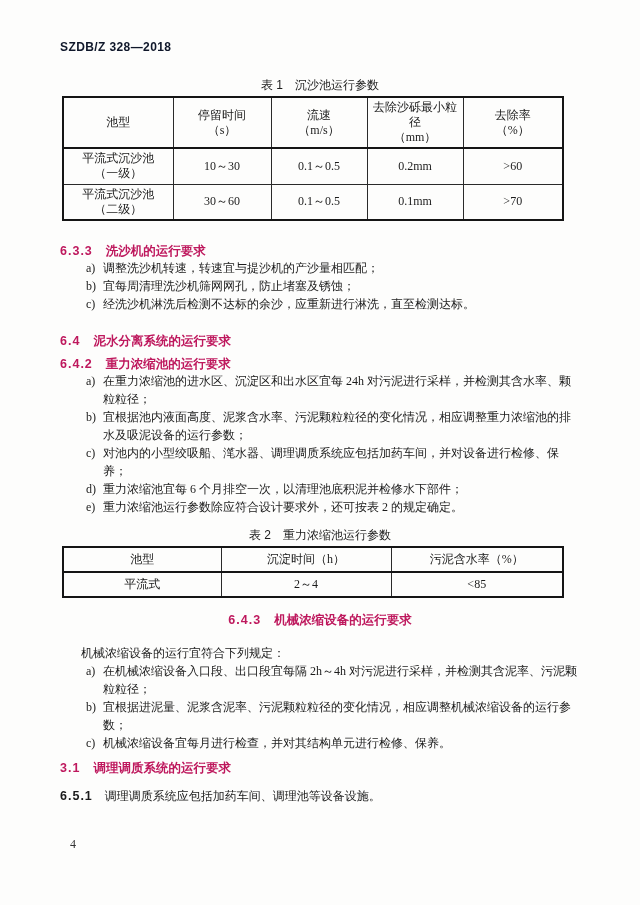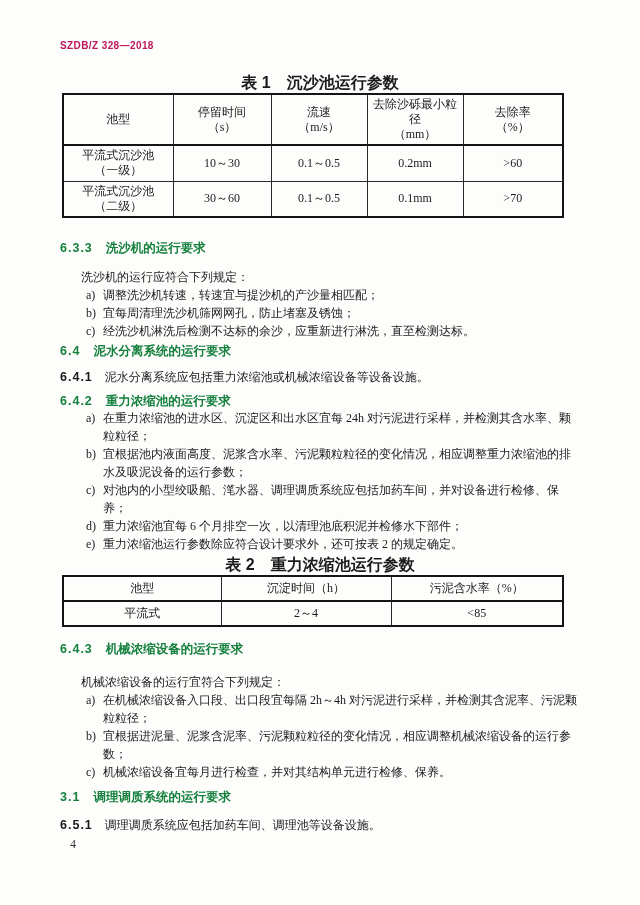--- a/index.html
+++ b/index.html
@@ -13,31 +13,31 @@
     overflow: hidden;
     color: #1b1b1b;
     font-family: "Liberation Serif", "DejaVu Serif", serif;
     font-size: 12px;
   }
   .content { padding: 40px 60px 0 60px; }
 
   .doc-header {
     font-family: "Liberation Sans", "DejaVu Sans", sans-serif;
     font-weight: bold;
-    font-size: 10px;
+    font-size: 12px;
     letter-spacing: 0.4px;
-    color: #be185d;
+    color: #0f172a;
   }
 
   .tbl-caption {
     margin-top: 24px;
     text-align: center;
     font-family: "Liberation Sans", "DejaVu Sans", sans-serif;
-    font-weight: bold;
-    font-size: 16px;
+    font-weight: normal;
+    font-size: 12px;
     line-height: 15px;
   }
 
   table {
     border-collapse: collapse;
     table-layout: fixed;
     margin-top: 3px;
     margin-left: 2px;
     width: 500px;
     border: 2px solid #151515;
@@ -56,27 +56,27 @@
   .t1 th { height: 34px; }
   .t1 td { height: 36px; }
   .t2 th { height: 25px; }
   .t2 td { height: 25px; margin-left: 16px; }
 
   .hsec {
     font-family: "Liberation Sans", "DejaVu Sans", sans-serif;
     font-weight: bold;
     font-size: 12.5px;
     line-height: 16px;
-    color: #15803d;
+    color: #be185d;
   }
   .hsec .num { margin-right: 13px; letter-spacing: 1px; }
   .h633 { margin-top: 22px; }
-  .h64  { margin-top: 3px; }
+  .h64  { margin-top: 20px; }
   .h642 { margin-top: 7px; }
-  .h643 { margin-top: 14px; }
+  .h643 { margin-top: 14px; text-align: center; }
   .h65  { margin-top: 8px; }
 
   .clause { line-height: 18px; }
   .clause .num {
     font-family: "Liberation Sans", "DejaVu Sans", sans-serif;
     font-weight: bold;
     font-size: 12.5px;
     margin-right: 12px;
     letter-spacing: 1px;
   }
@@ -96,21 +96,21 @@
     display: flex;
     line-height: 18px;
   }
   .li .letter {
     flex: 0 0 auto;
     width: 17px;
     margin-left: 26px;
   }
   .li .text { flex: 1 1 auto; }
 
-  .cap2 { margin-top: 4px; }
+  .cap2 { margin-top: 12px; }
 
   .page-number {
     position: absolute;
     left: 70px;
     top: 837px;
     font-size: 12px;
     color: #333;
   }
 </style>
 </head>
@@ -159,43 +159,39 @@
           <td>0.1～0.5</td>
           <td>0.1mm</td>
           <td>&gt;70</td>
         </tr>
       </tbody>
     </table>
 
     <div class="hsec h633">
       <span class="num">6.3.3</span><span>洗沙机的运行要求</span>
     </div>
-    <div class="intro i633">洗沙机的运行应符合下列规定：</div>
     <div class="list">
       <div class="li">
         <span class="letter">a)</span>
         <span class="text">调整洗沙机转速，转速宜与提沙机的产沙量相匹配；</span>
       </div>
       <div class="li">
         <span class="letter">b)</span>
         <span class="text">宜每周清理洗沙机筛网网孔，防止堵塞及锈蚀；</span>
       </div>
       <div class="li">
         <span class="letter">c)</span>
         <span class="text">经洗沙机淋洗后检测不达标的余沙，应重新进行淋洗，直至检测达标。</span>
       </div>
     </div>
 
     <div class="hsec h64">
       <span class="num">6.4</span><span>泥水分离系统的运行要求</span>
     </div>
 
-    <div class="clause c641">
-      <span class="num">6.4.1</span><span>泥水分离系统应包括重力浓缩池或机械浓缩设备等设备设施。</span>
-    </div>
 
     <div class="hsec h642">
       <span class="num">6.4.2</span><span>重力浓缩池的运行要求</span>
     </div>
     <div class="list">
       <div class="li">
         <span class="letter">a)</span>
         <span class="text">在重力浓缩池的进水区、沉淀区和出水区宜每 24h 对污泥进行采样，并检测其含水率、颗粒粒径；</span>
       </div>
       <div class="li">

